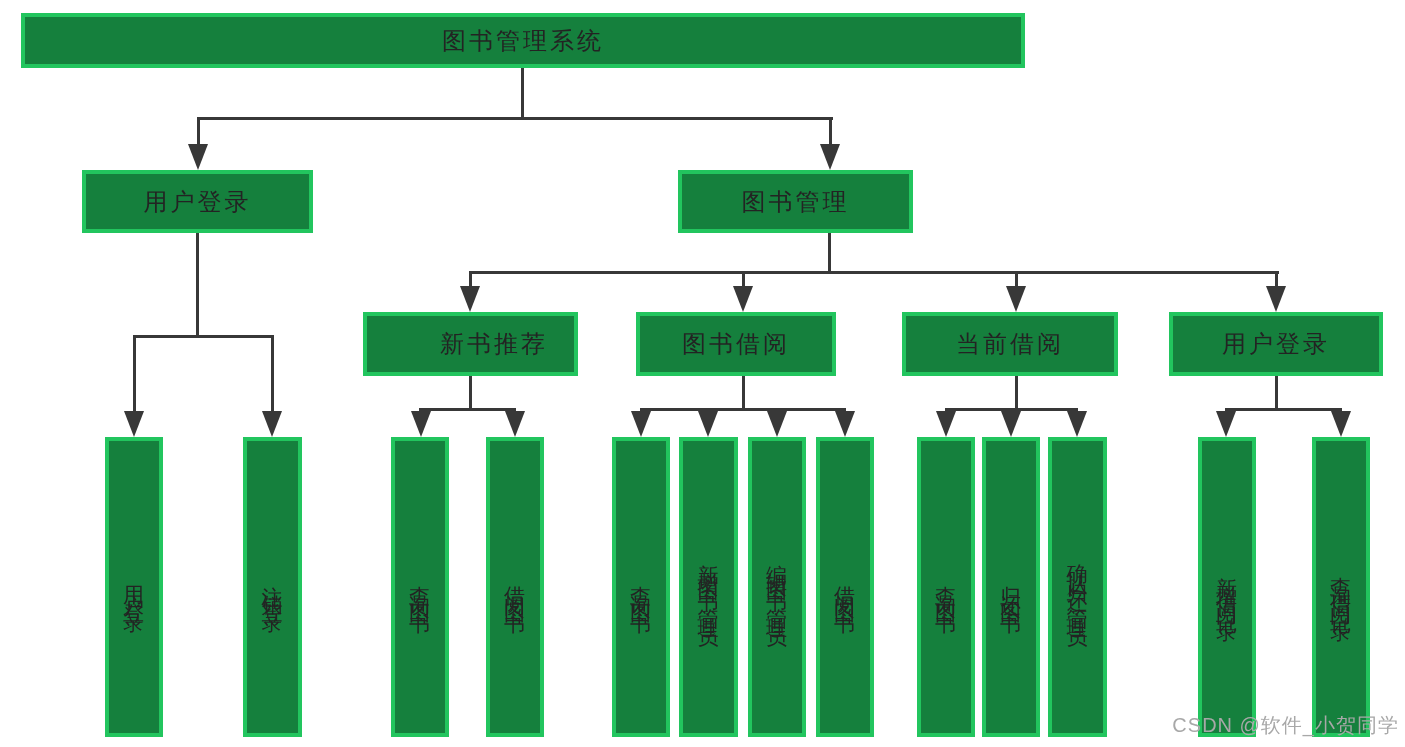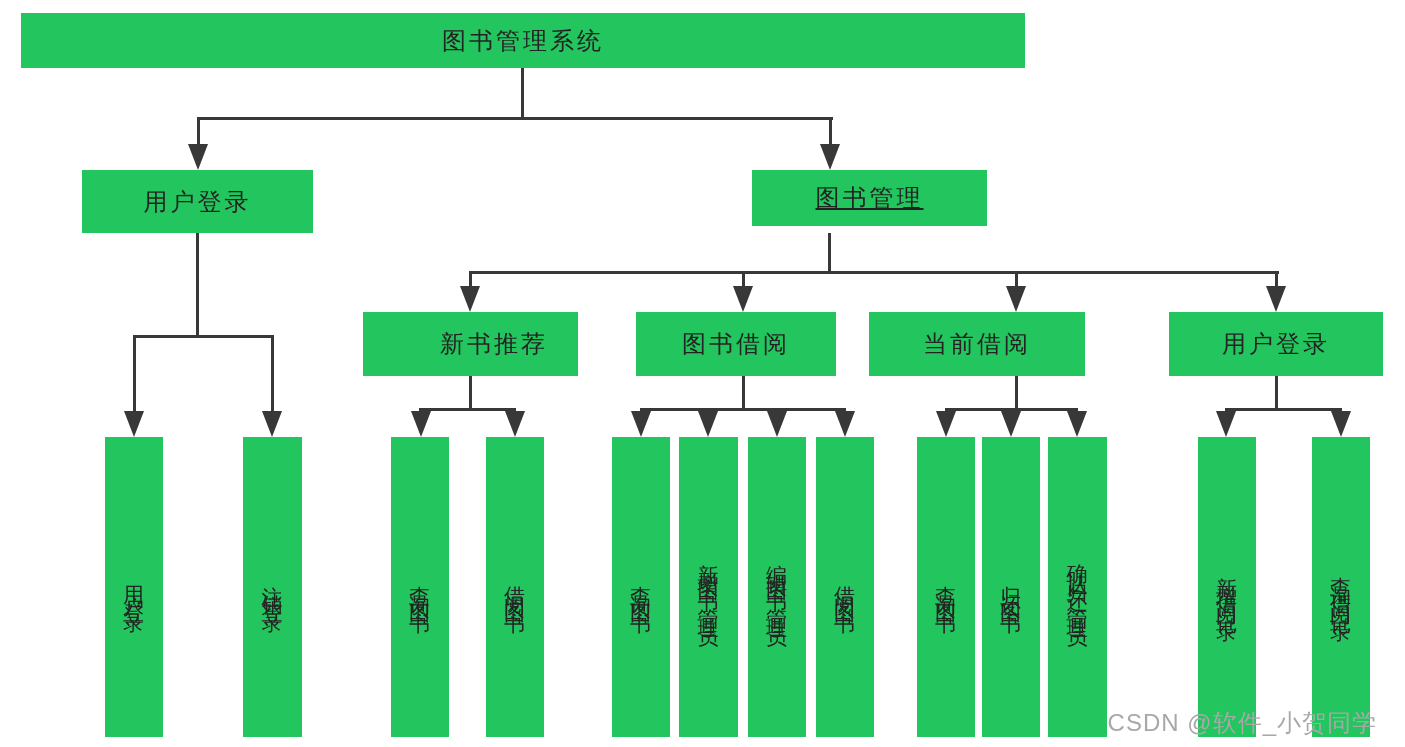--- a/index.html
+++ b/index.html
@@ -11,21 +11,21 @@
   .canvas {
     position: relative;
     width: 1405px;
     height: 747px;
     background: #ffffff;
     overflow: hidden;
   }
   .box {
     position: absolute;
     box-sizing: border-box;
-    background: #22c55e;
+    background: #15803d;
     border: 4px solid #22c55e;
     display: flex;
     align-items: center;
     justify-content: center;
     color: #232323;
   }
   .hlabel {
     font-size: 24px;
     letter-spacing: 3px;
     white-space: nowrap;
@@ -45,24 +45,24 @@
   .arrow {
     position: absolute;
     width: 0;
     height: 0;
     border-left: 10px solid transparent;
     border-right: 10px solid transparent;
     border-top: 26px solid #383838;
   }
   .watermark {
     position: absolute;
-    right: 28px;
+    right: 6px;
     bottom: 8px;
     color: #a8a8a8;
-    font-size: 24px;
+    font-size: 20px;
     letter-spacing: 1px;
     white-space: nowrap;
     z-index: 5;
   }
 </style>
 </head>
 <body>
 
 <div class="canvas">
 
@@ -73,21 +73,21 @@
   <div class="line" style="left:521px; top:68px; width:3px; height:52px;"></div>
   <div class="line" style="left:197px; top:117px; width:636px; height:3px;"></div>
   <div class="line" style="left:197px; top:120px; width:3px; height:24px;"></div>
   <div class="arrow" style="left:188px; top:144px;"></div>
   <div class="line" style="left:829px; top:120px; width:3px; height:24px;"></div>
   <div class="arrow" style="left:820px; top:144px;"></div>
 
   <div class="box" style="left:82px; top:170px; width:231px; height:63px;">
     <span class="hlabel">用户登录</span>
   </div>
-  <div class="box" style="left:752px; top:170px; width:235px; height:56px;text-decoration:underline;">
+  <div class="box" style="left:678px; top:170px; width:235px; height:63px;">
     <span class="hlabel">图书管理</span>
   </div>
 
   <div class="line" style="left:196px; top:233px; width:3px; height:102px;"></div>
   <div class="line" style="left:133px; top:335px; width:141px; height:3px;"></div>
   <div class="line" style="left:133px; top:338px; width:3px; height:73px;"></div>
   <div class="arrow" style="left:124px; top:411px;"></div>
   <div class="line" style="left:271px; top:338px; width:3px; height:73px;"></div>
   <div class="arrow" style="left:262px; top:411px;"></div>
 
@@ -101,21 +101,21 @@
   <div class="arrow" style="left:1006px; top:286px;"></div>
   <div class="line" style="left:1275px; top:274px; width:3px; height:12px;"></div>
   <div class="arrow" style="left:1266px; top:286px;"></div>
 
   <div class="box" style="left:363px; top:312px; width:215px; height:64px;padding-left:47px;">
     <span class="hlabel">新书推荐</span>
   </div>
   <div class="box" style="left:636px; top:312px; width:200px; height:64px;">
     <span class="hlabel">图书借阅</span>
   </div>
-  <div class="box" style="left:869px; top:312px; width:216px; height:64px;">
+  <div class="box" style="left:902px; top:312px; width:216px; height:64px;">
     <span class="hlabel">当前借阅</span>
   </div>
   <div class="box" style="left:1169px; top:312px; width:214px; height:64px;">
     <span class="hlabel">用户登录</span>
   </div>
 
   <div class="line" style="left:469px; top:376px; width:3px; height:32px;"></div>
   <div class="line" style="left:419px; top:408px; width:97px; height:3px;"></div>
   <div class="arrow" style="left:411px; top:411px;"></div>
   <div class="arrow" style="left:505px; top:411px;"></div>

